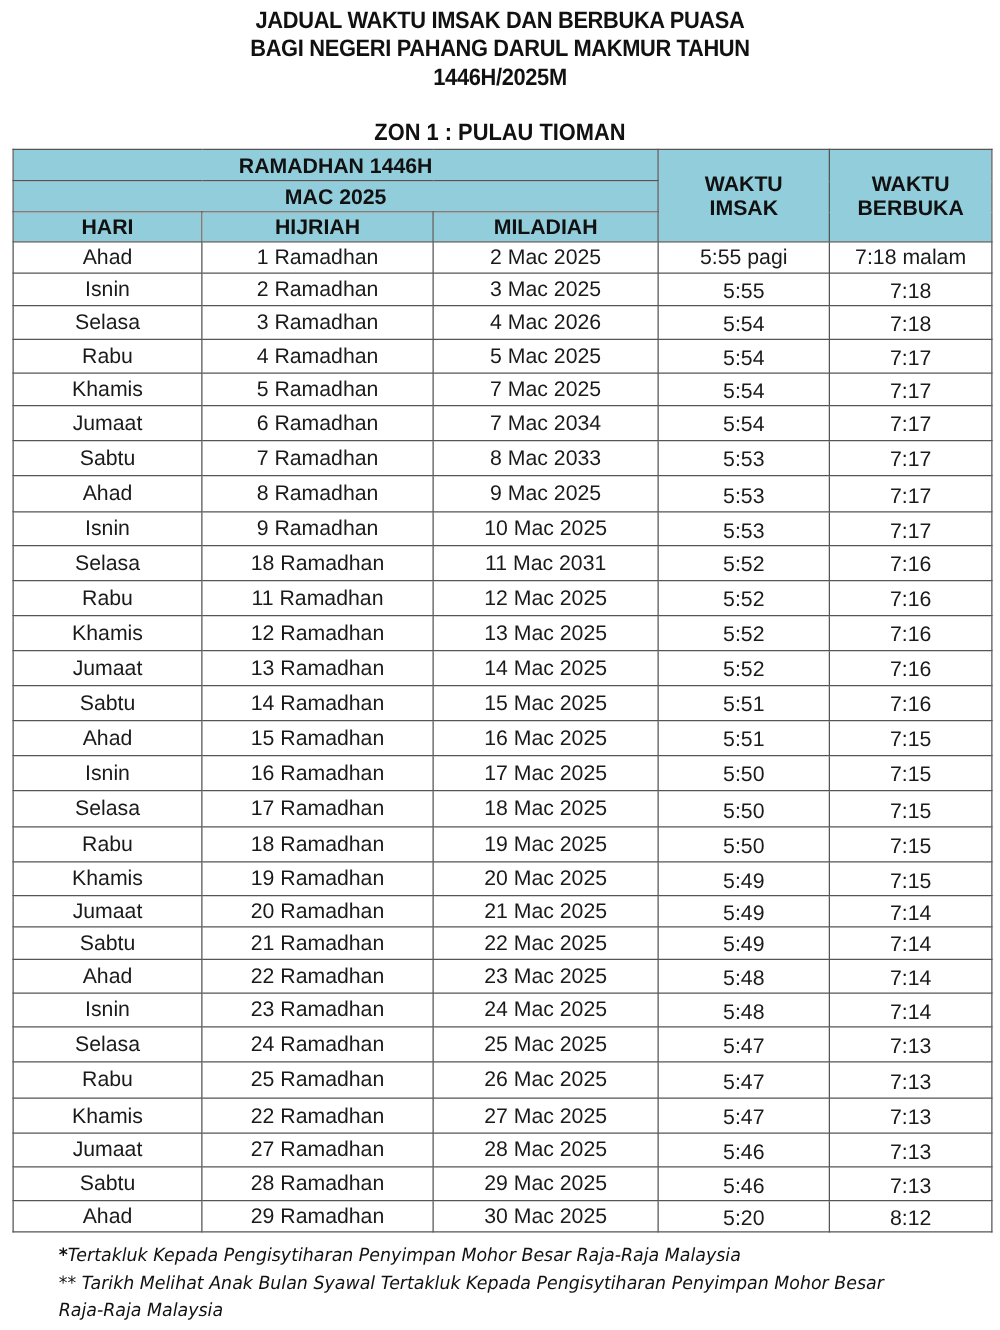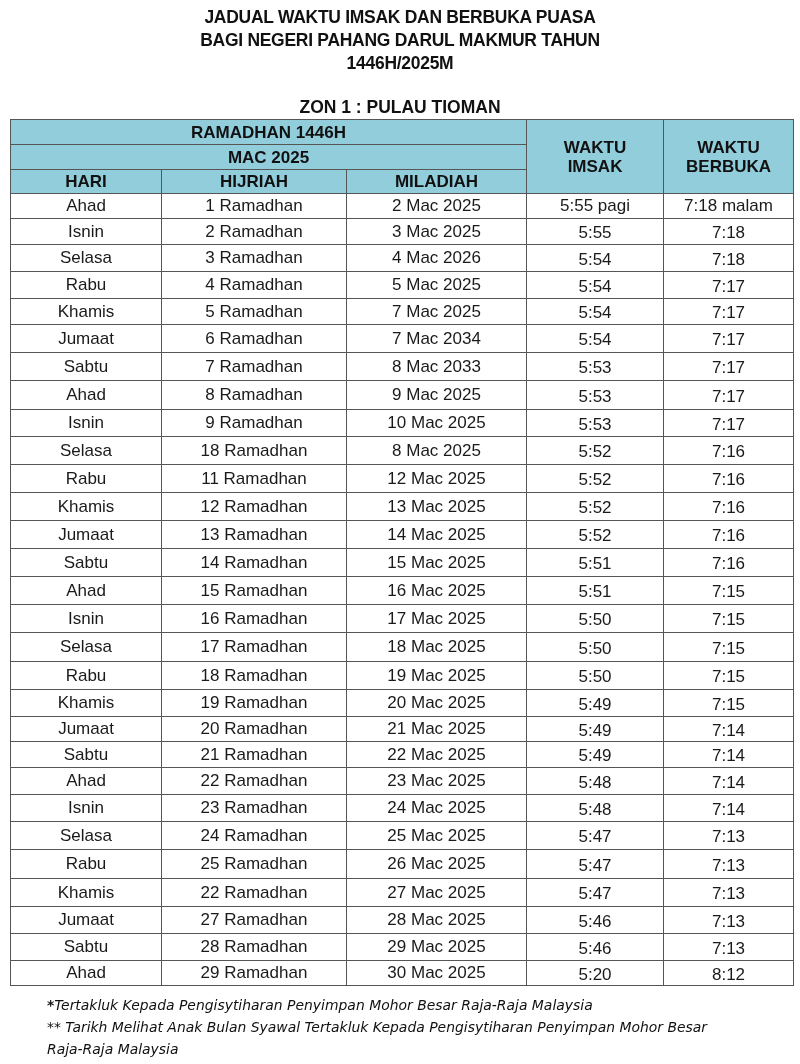--- a/index.html
+++ b/index.html
@@ -193,21 +193,21 @@
       <tr style="height: 27px;">
         <td>Isnin</td>
         <td>9 Ramadhan</td>
         <td>10 Mac 2025</td>
         <td class="t">5:53</td>
         <td class="t">7:17</td>
       </tr>
       <tr style="height: 28px;">
         <td>Selasa</td>
         <td>18 Ramadhan</td>
-        <td>8 Mac 2025</td>
+        <td>11 Mac 2031</td>
         <td class="t">5:52</td>
         <td class="t">7:16</td>
       </tr>
       <tr style="height: 28px;">
         <td>Rabu</td>
         <td>11 Ramadhan</td>
         <td>12 Mac 2025</td>
         <td class="t">5:52</td>
         <td class="t">7:16</td>
       </tr>

